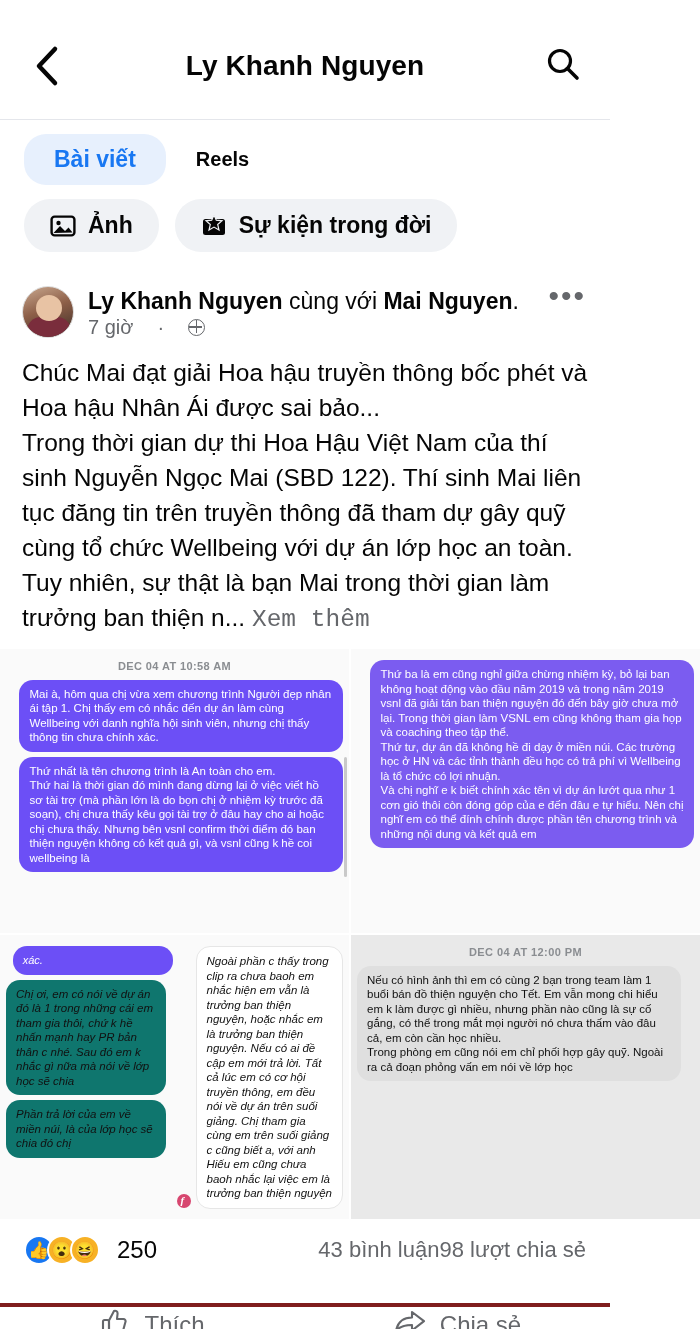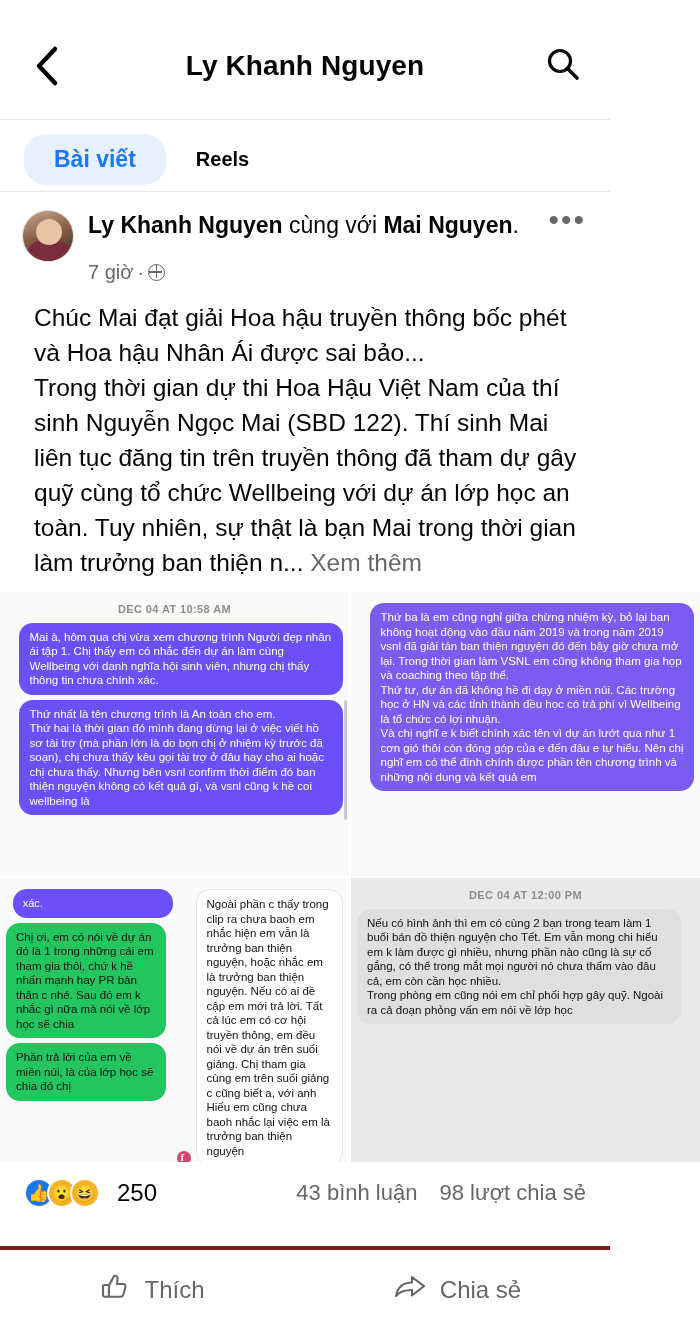--- a/index.html
+++ b/index.html
@@ -85,34 +85,33 @@
   }
   .avatar::before{
     content:"";
     position:absolute; left:4px; bottom:0; width:44px; height:20px;
     border-radius:14px 14px 0 0; background:#7a2d3c;
   }
   .post-meta { flex:1; min-width:0; }
   .name-line { font-size: 23px; line-height: 30px; }
   .name-line b { font-weight: bold; }
   .name-line span.reg { font-weight: normal; }
-  .time-line { display:flex; align-items:center; gap:4px; margin-top: 21px; color:#65676b; font-size: 20px; }
+  .time-line { display:flex; align-items:center; gap:24px; margin-top: 0; color:#65676b; font-size: 20px; }
   .globe { width:17px; height:17px; border-radius:50%; border:1.6px solid #65676b; position:relative; display:inline-block; }
   .globe::after{content:""; position:absolute; left:6.5px; top:0; width:1.6px; height:13.4px; background:#65676b;}
   .globe::before{content:""; position:absolute; top:6.3px; left:0; height:1.6px; width:13.4px; background:#65676b;}
   .dots { font-size: 30px; color:#65676b; letter-spacing:2px; padding: 0 2px; cursor:pointer; line-height: 20px; }
 
   .post-text {
     margin-top: 16px;
     font-size: 24.5px;
     line-height: 35px;
     white-space: pre-wrap;
-    margin-left: 12px;
-  }
-  .see-more { color:#65676b; }
+  }
+  .see-more { color:#65676b;font-family:Liberation Mono, monospace; }
 
   
   .collage {
     margin-top: 12px;
     width: 700px;
     height: 570px;
     display: grid;
     grid-template-columns: 1fr 1fr;
     grid-template-rows: 1fr 1fr;
     gap: 2px;
@@ -134,21 +133,21 @@
   .bub {
     border-radius: 14px;
     padding: 7px 10px;
     margin: 5px 0;
     max-width: 96%;
     word-wrap: break-word;
     white-space: pre-wrap;
   }
   .bub.purple { background:#6c4ff6; color:#fff; margin-left:auto; }
   .bub.violet { background:#7b5cf0; color:#fff; margin-left:auto; }
-  .bub.grey { background:#22c55e; color:#111; }
+  .bub.grey { background:#0f766e; color:#111; }
   .bub.greyd { background:#dfdfdf; color:#111; }
   .bub.white { background:#fff; color:#111; border:1px solid #e6e6e6; }
   .rowmsg { display:flex; align-items:flex-end; gap:5px; }
   .mini-av {
     width:14px;height:14px;border-radius:50%;background:#d7466f;flex:0 0 auto;margin-bottom:6px;
     position:relative;
   }
   .mini-av::after{content:"f";position:absolute;left:4px;top:-1px;color:#fff;font-size:11px;font-weight:bold;font-family:"Liberation Serif",serif;}
   .scrollbar { position:absolute; right:2px; top:38%; width:3px; height:120px; background:#c9c9c9; border-radius:2px;}
 
@@ -161,21 +160,21 @@
   .react-left { display:flex; align-items:center; gap:10px; }
   .react-icons { display:flex; align-items:center; }
   .r {
     width: 30px; height: 30px; border-radius:50%; border:2px solid #fff; margin-right:-7px;
     display:flex;align-items:center;justify-content:center; font-size:17px;
   }
   .r.like { background:#1877f2; color:#fff; }
   .r.wow { background:#f7b125; }
   .r.haha { background:#f7b125; }
   .react-count { font-size: 24px; color:#050505; margin-left: 14px; }
-  .react-right { display:flex; align-items:center; gap: 22px; font-size: 22px; color:#65676b; }
+  .react-right { display:flex; align-items:center; font-size: 22px; color:#65676b; }
 
   
   .actionbar {
     border-top: 4px solid #7f1d1d;
     display:flex; 
     flex: 1 1 auto;
     margin-top: 24px;
   }
   .action {
     flex:1; display:flex; align-items:center; justify-content:center; gap:14px;
@@ -207,20 +206,41 @@
           </svg>
       </span>
     </div>
   </div>
 
   <div class="tabs-row">
     <div class="tab-pill">Bài viết</div>
     <div class="tab-plain">Reels</div>
   </div>
 
+  <div class="chips-row">
+    <div class="chip">
+      <span class="ic">
+        <svg width="26" height="24" viewBox="0 0 26 24">
+            <rect x="1.6" y="2.6" width="22.8" height="18.8" rx="3" fill="none" stroke="#050505" stroke-width="2.4"></rect>
+            <circle cx="8.5" cy="9" r="2.2" fill="#050505"></circle>
+            <path d="M3.5 19 L10 12 L15 17 L18.5 13.6 L22.5 18.5 Z" fill="#050505"></path>
+          </svg>
+      </span>
+      <span>Ảnh</span>
+    </div>
+    <div class="chip">
+      <span class="ic">
+        <svg width="26" height="26" viewBox="0 0 26 26">
+            <rect x="2" y="6" width="22" height="16" rx="2.5" fill="#050505"></rect>
+            <polygon points="13,2 15.3,7.2 21,7.8 16.7,11.5 18,17 13,14.1 8,17 9.3,11.5 5,7.8 10.7,7.2" fill="#050505" stroke="#f0f2f5" stroke-width="1.2"></polygon>
+          </svg>
+      </span>
+      <span>Sự kiện trong đời</span>
+    </div>
+  </div>
 
   <div class="divider"></div>
 
   <div class="post">
     <div class="post-head">
       <div class="avatar"></div>
       <div class="post-meta">
         <div class="name-line">
           <b>Ly Khanh Nguyen</b><span class="reg"> cùng với </span><b>Mai Nguyen</b><span class="reg">.</span>
         </div>
@@ -246,21 +266,21 @@
 Thứ hai là thời gian đó mình đang dừng lại ở việc viết hồ sơ tài trợ (mà phần lớn là do bọn chị ở nhiệm kỳ trước đã soạn), chị chưa thấy kêu gọi tài trợ ở đâu hay cho ai hoặc chị chưa thấy. Nhưng bên vsnl confirm thời điểm đó ban thiện nguyện không có kết quả gì, và vsnl cũng k hề coi wellbeing là</div>
       <div class="scrollbar"></div>
     </div>
 
     <div class="shot">
       <div class="bub violet">Thứ ba là em cũng nghỉ giữa chừng nhiệm kỳ, bỏ lại ban không hoạt động vào đầu năm 2019 và trong năm 2019 vsnl đã giải tán ban thiện nguyện đó đến bây giờ chưa mở lại. Trong thời gian làm VSNL em cũng không tham gia họp và coaching theo tập thể.
 Thứ tư, dự án đã không hề đi dạy ở miền núi. Các trường học ở HN và các tỉnh thành đều học có trả phí vì Wellbeing là tổ chức có lợi nhuận.
 Và chị nghĩ e k biết chính xác tên vì dự án lướt qua như 1 cơn gió thôi còn đóng góp của e đến đâu e tự hiểu. Nên chị nghĩ em có thể đính chính được phần tên chương trình và những nội dung và kết quả em</div>
     </div>
 
-    <div class="shot" style="display:grid;grid-template-columns:1fr 1fr;gap:4px;">
+    <div class="shot" style="display:grid;grid-template-columns:1fr 1fr;gap:4px;font-style:italic;">
       <div>
         <div class="bub purple" style="font-size:11px">xác.</div>
         <div class="bub grey">Chị ơi, em có nói về dự án đó là 1 trong những cái em tham gia thôi, chứ k hề nhấn mạnh hay PR bản thân c nhé. Sau đó em k nhắc gì nữa mà nói về lớp học sẽ chia</div>
         <div class="bub grey">Phần trả lời của em về miền núi, là của lớp học sẽ chia đó chị</div>
 
       </div>
       <div>
         <div class="rowmsg">
           <span class="mini-av"></span>
           <div class="bub white" style="flex:1">Ngoài phần c thấy trong clip ra chưa baoh em nhắc hiện em vẫn là trưởng ban thiện nguyện, hoặc nhắc em là trưởng ban thiện nguyện. Nếu có ai đề cập em mới trả lời. Tất cả lúc em có cơ hội truyền thông, em đều nói về dự án trên suối giảng. Chị tham gia cùng em trên suối giảng c cũng biết a, với anh Hiếu em cũng chưa baoh nhắc lại việc em là trưởng ban thiện nguyện</div>

